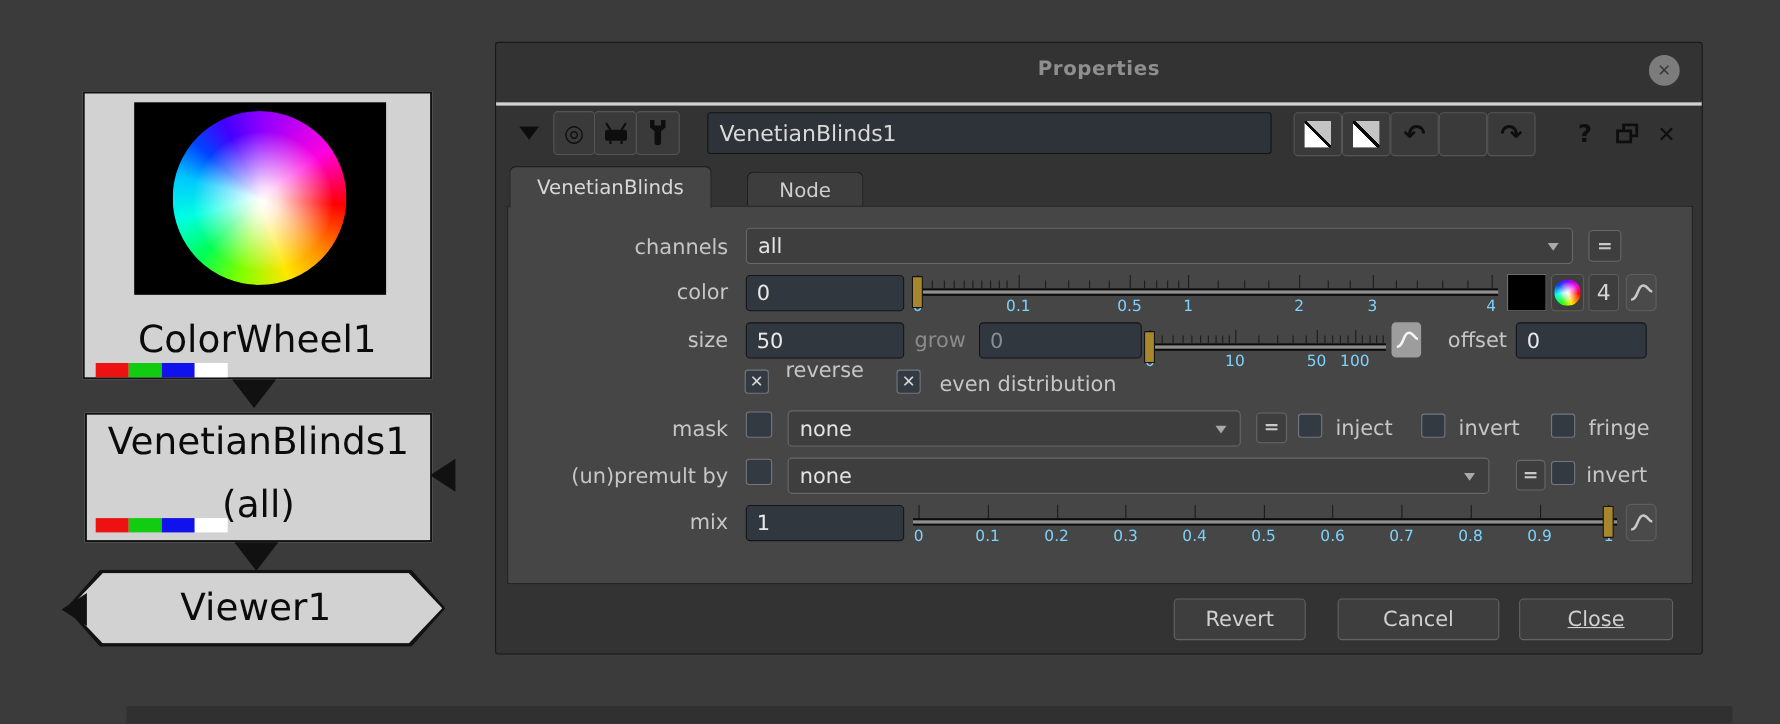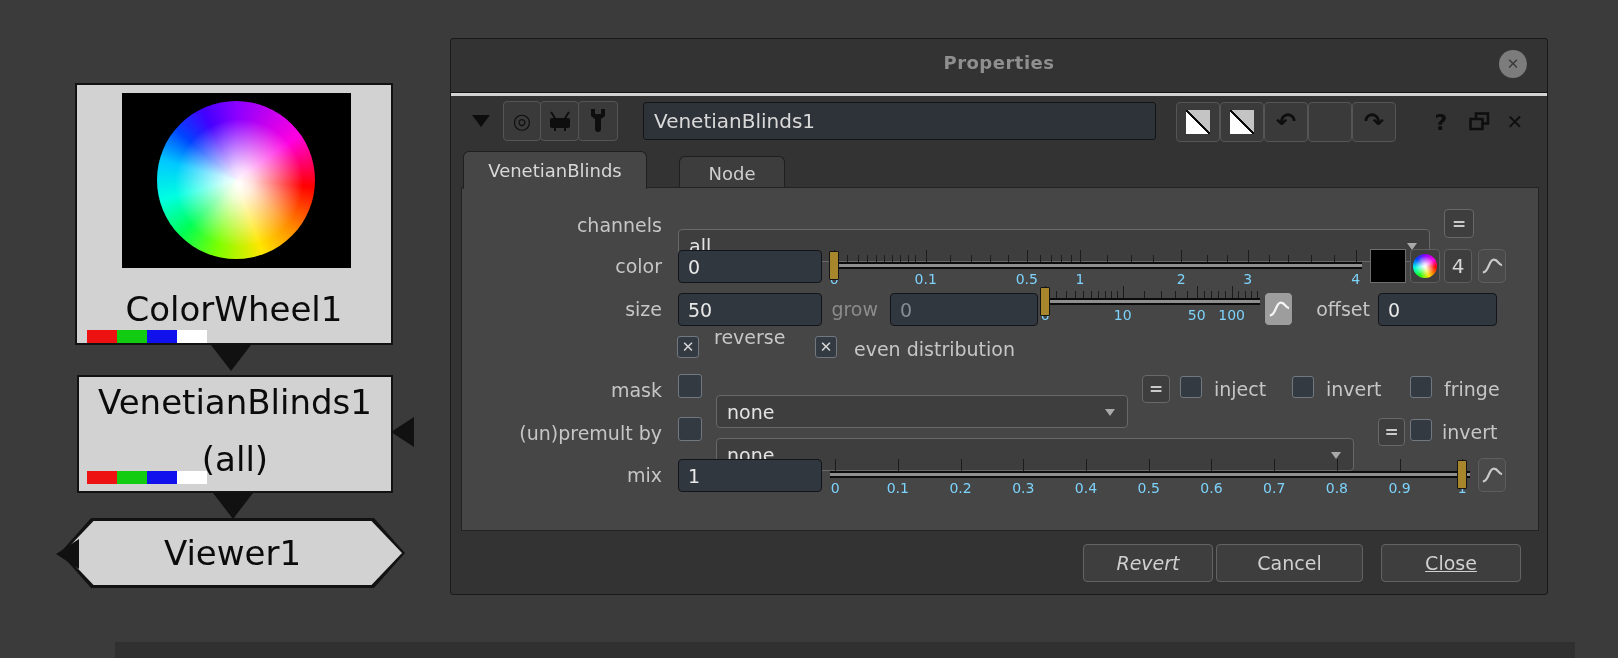--- a/index.html
+++ b/index.html
@@ -59,21 +59,21 @@
   .content { position:absolute; left:10px; top:148px; width:1078px; height:344px;
     background:#464646; border:1px solid #232323; z-index:2; box-sizing:border-box; }
 
   .flabel { position:absolute; left:0; width:200px; text-align:right; color:#c6c6c6; font-size:19px; }
   .flabel.dim { color:#8b8b8b; }
   .field { position:absolute; background:#31373e; border:1px solid #121519; border-radius:4px;
     color:#e8e8e8; font-size:19px; padding:0 9px; box-sizing:border-box; font-family:inherit; }
   .field.dim { color:#868d95; }
   .dd { position:absolute; background:#3e3e3e; border:1px solid #686868; border-radius:4px;
     color:#e3e3e3; font-size:19px; display:flex; align-items:center; padding:0 28px 0 10px;
-    box-sizing:border-box;margin-top:22px; }
+    box-sizing:border-box; }
   .dd-arrow { position:absolute; right:12px; top:50%; margin-top:-3px; width:0; height:0;
     border-left:5px solid transparent; border-right:5px solid transparent; border-top:7px solid #a9a9a9; }
   .eq { position:absolute; background:#3e3e3e; border:1px solid #686868; border-radius:4px;
     color:#c9c9c9; font-size:17px; font-weight:bold; display:flex; align-items:center;
     justify-content:center; box-sizing:border-box; }
   .cb { position:absolute; background:#343a41; border:1px solid #71787f; border-radius:3px;
     color:#d6d6d6; font-weight:bold; font-size:15px; display:flex; align-items:center;
     justify-content:center; box-sizing:border-box; }
   .cb-label { position:absolute; color:#c6c6c6; font-size:19px; white-space:nowrap; }
 
@@ -278,21 +278,21 @@
       <div class="curve" style="left:1016px; top:61px; width:28px; height:34px;">
         <svg width="22" height="22" viewBox="0 0 24 24">
           <path d="M2 19 C9 19 8 5 14 5 C19 5 19 11 23 11" fill="none" stroke="currentColor" stroke-width="2.5"></path>
         </svg>
       </div>
 
       <div class="flabel" style="top:110px;">size</div>
       <input class="field" style="left: 216px; top: 105px; width: 144px; height: 33px;" value="50">
       <div class="flabel dim" style="left:316px; top:110px; width:100px;">grow</div>
       <input class="field dim" style="left: 428px; top: 105px; width: 148px; height: 33px;" value="0">
-      <div class="slider" style="left:580px; top:92px; width:218px;">
+      <div class="slider" style="left:580px; top:106px; width:218px;">
         <div class="track"></div>
       <div class="tick minor" style="left:6.5%"></div>
           <div class="tick minor" style="left:11%"></div>
           <div class="tick minor" style="left:15%"></div>
           <div class="tick minor" style="left:18.8%"></div>
           <div class="tick minor" style="left:22.3%"></div>
           <div class="tick minor" style="left:25.6%"></div>
           <div class="tick minor" style="left:28.7%"></div>
           <div class="tick minor" style="left:31.6%"></div>
           <div class="tick minor" style="left:34.4%"></div>
@@ -387,17 +387,17 @@
           <div class="tick-label" style="left:98.8%">1</div>
           <div class="handle" style="left:calc(98.8% - 5px); background:#a8862c"></div>
         </div>
       <div class="curve" style="left:1016px; top:270px; width:28px; height:34px;">
         <svg width="22" height="22" viewBox="0 0 24 24">
           <path d="M2 19 C9 19 8 5 14 5 C19 5 19 11 23 11" fill="none" stroke="currentColor" stroke-width="2.5"></path>
         </svg>
       </div>
     </div>
 
-    <button class="pushbtn" style="left:632px; top:505px; width:130px; height:38px;font-style:italic;">Revert</button>
+    <button class="pushbtn" style="left:616px; top:505px; width:120px; height:38px;">Revert</button>
     <button class="pushbtn" style="left:765px; top:505px; width:147px; height:38px;">Cancel</button>
     <button class="pushbtn" style="left:930px; top:505px; width:140px; height:38px;text-decoration:underline;">Close</button>
   </div>
 </div>
 
 </body></html>

